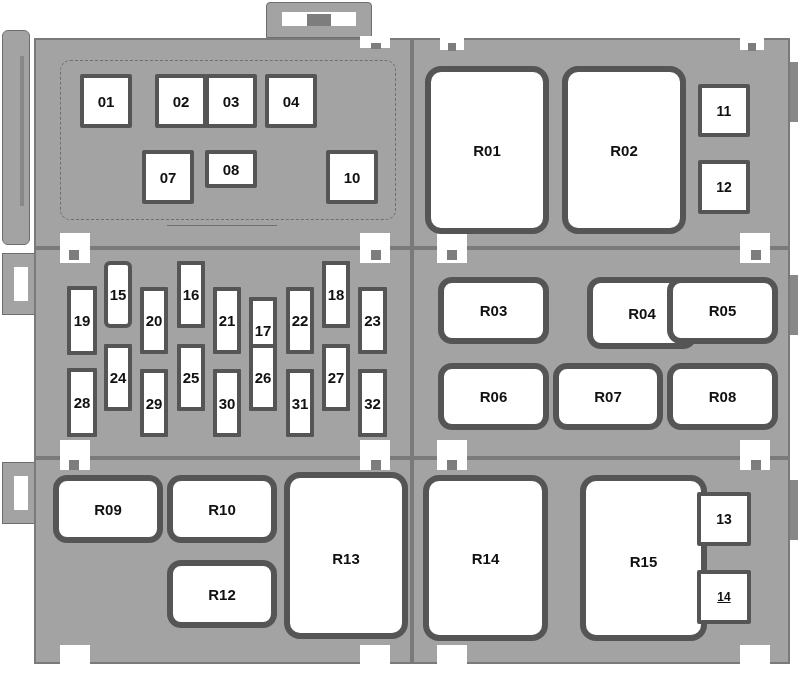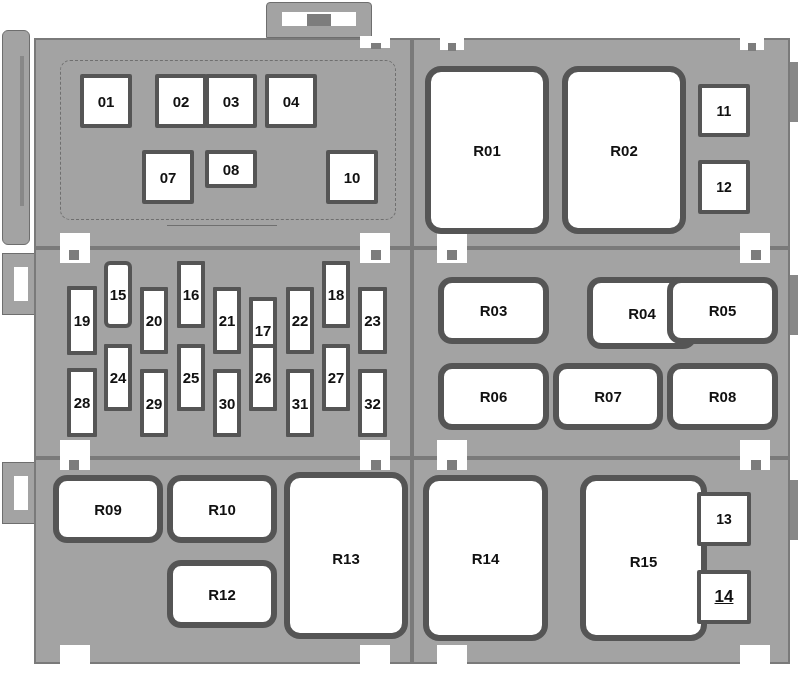--- a/index.html
+++ b/index.html
@@ -204,17 +204,17 @@
 
   <div class="abs slot relay-lg" style="left:423px;top:475px;width:125px;height:166px;">
       <span>R14</span>
     </div>
   <div class="abs slot relay-lg" style="left:556px;top:475px;width:127px;height:166px;align-items:flex-start;padding-top:72px;margin-left:24px;">
       <span>R15</span>
     </div>
   <div class="abs slot mini" style="left:697px;top:492px;width:54px;height:54px;font-size:14px;">
       <span>13</span>
     </div>
-  <div class="abs slot mini" style="left:697px;top:570px;width:54px;height:54px;font-size:17px;text-decoration:underline;">
+  <div class="abs slot mini" style="left:697px;top:570px;width:54px;height:54px;font-size:12px;text-decoration:underline;">
       <span>14</span>
     </div>
 
 </div>
 
 </body></html>

